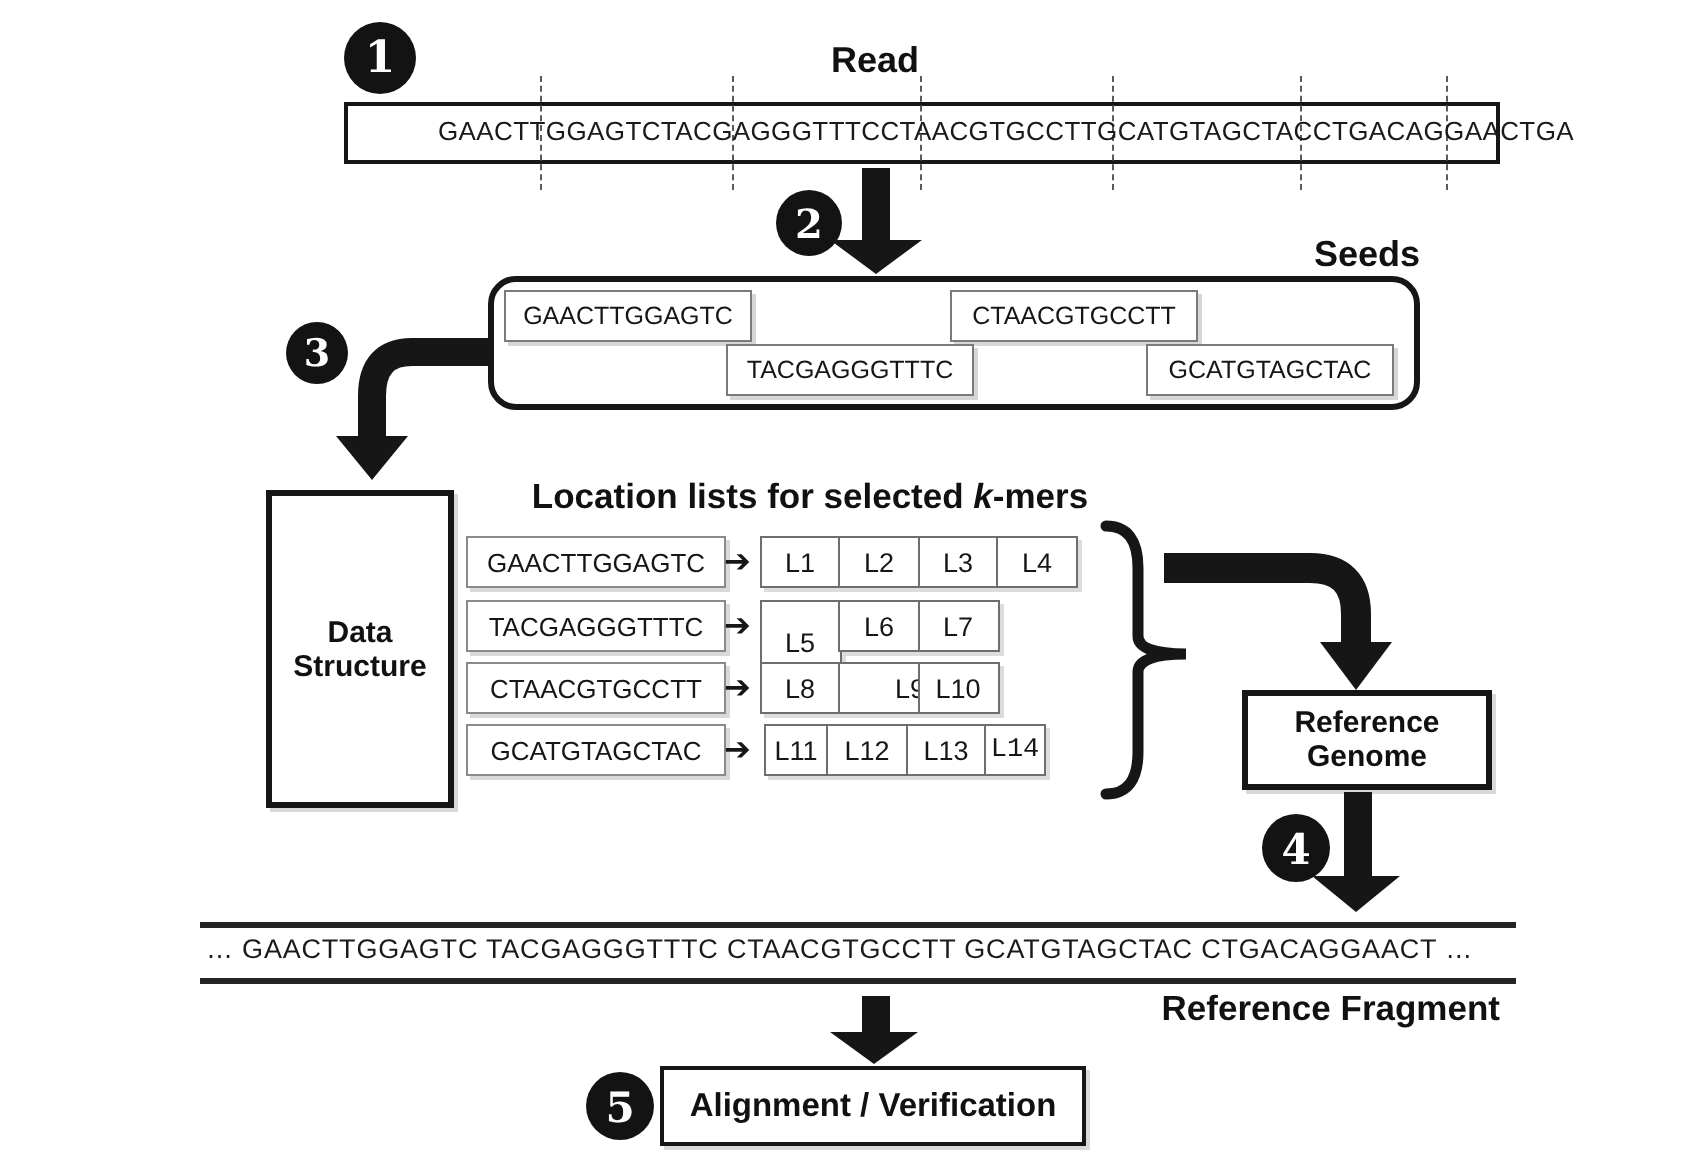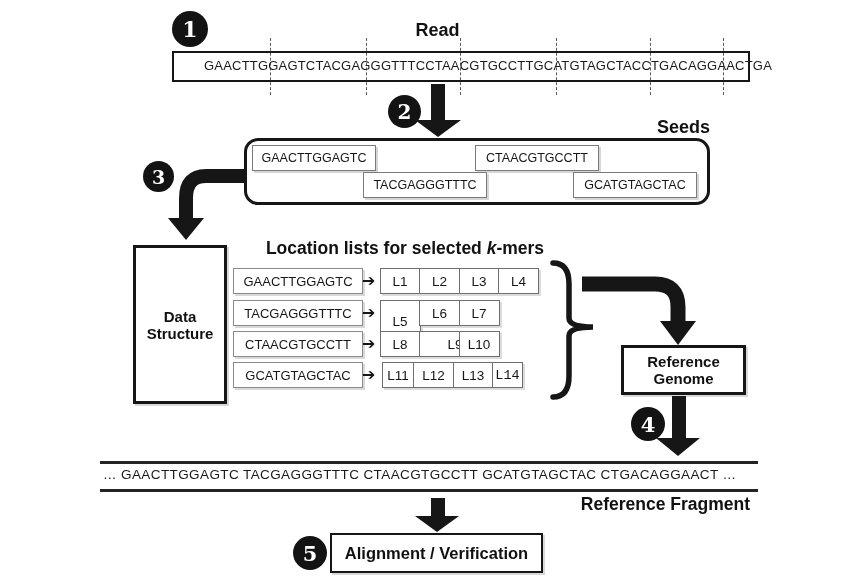--- a/index.html
+++ b/index.html
@@ -53,21 +53,21 @@
 
   <div class="abs outline-box" style="left:172px;top:51px;width:578px;height:31px;"></div>
 
   <div class="abs tick" style="left:270px;top:38px;height:57px;"></div>
   <div class="abs tick" style="left:366px;top:38px;height:57px;"></div>
   <div class="abs tick" style="left:460px;top:38px;height:57px;"></div>
   <div class="abs tick" style="left:556px;top:38px;height:57px;"></div>
   <div class="abs tick" style="left:650px;top:38px;height:57px;"></div>
   <div class="abs tick" style="left:723px;top:38px;height:57px;"></div>
 
-  <div class="abs seq" style="left:172px;top:58px;width:615px;text-align:left;letter-spacing:0.2px;padding-left:32px;">GAACTTGGAGTCTACGAGGGTTTCCTAACGTGCCTTGCATGTAGCTACCTGACAGGAACTGA</div>
+  <div class="abs seq" style="left:172px;top:58px;width:615px;text-align:right;letter-spacing:0.2px;">GAACTTGGAGTCTACGAGGGTTTCCTAACGTGCCTTGCATGTAGCTACCTGACAGGAACTGA</div>
 
   <div class="abs circle" style="left:388px;top:95px;width:33px;height:33px;font-size:20px;">
     <span>2</span>
   </div>
   <svg class="abs" style="left:414px;top:84px;" width="48" height="54" viewBox="0 0 48 54">
     <rect x="17" y="0" width="14" height="38" fill="#161616"></rect>
     <polygon points="1,36 47,36 24,53" fill="#161616"></polygon>
   </svg>
 
   <div class="abs lbl" style="left:620px;top:117px;width:90px;text-align:right;font-size:18px;">Seeds</div>

